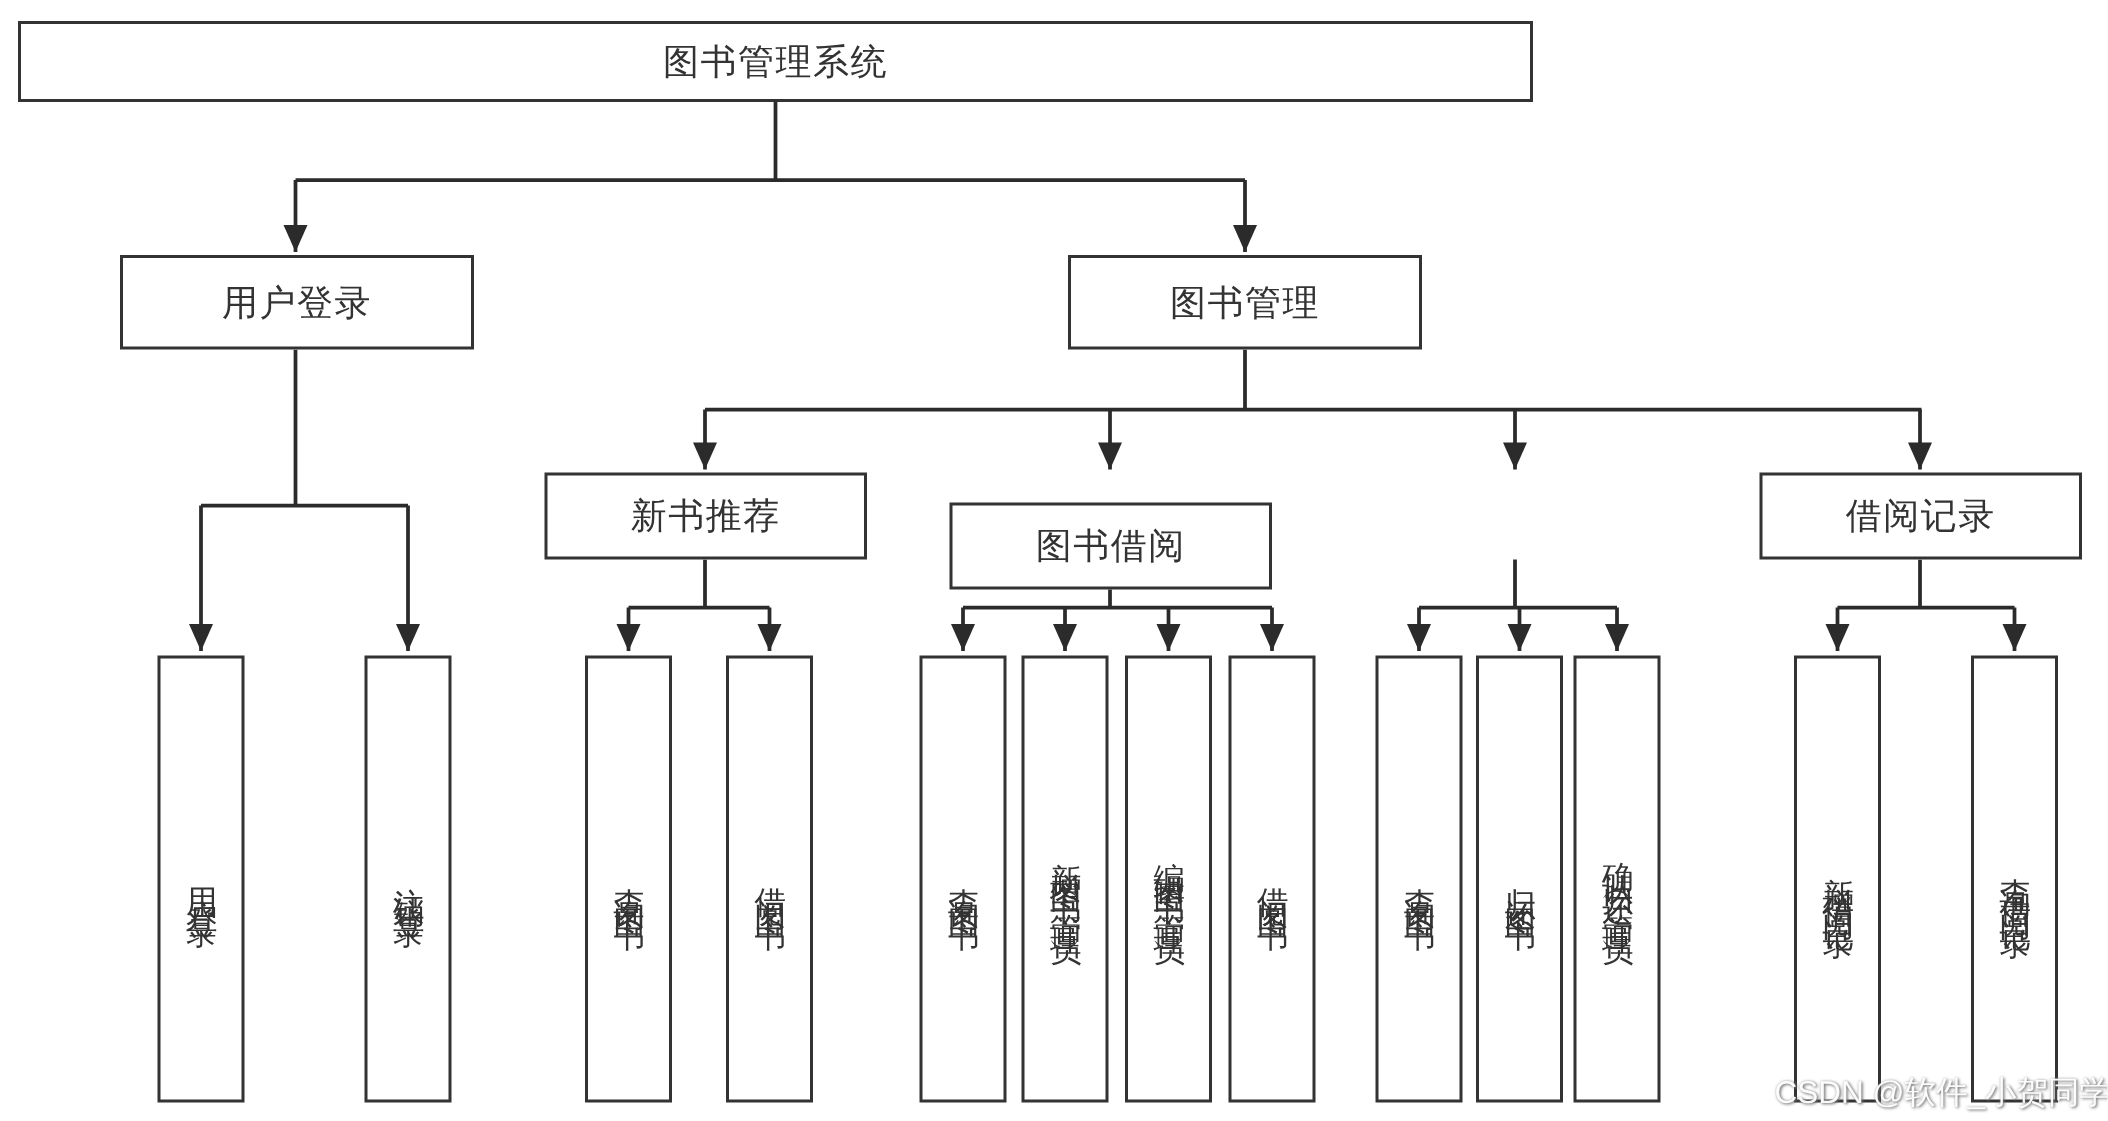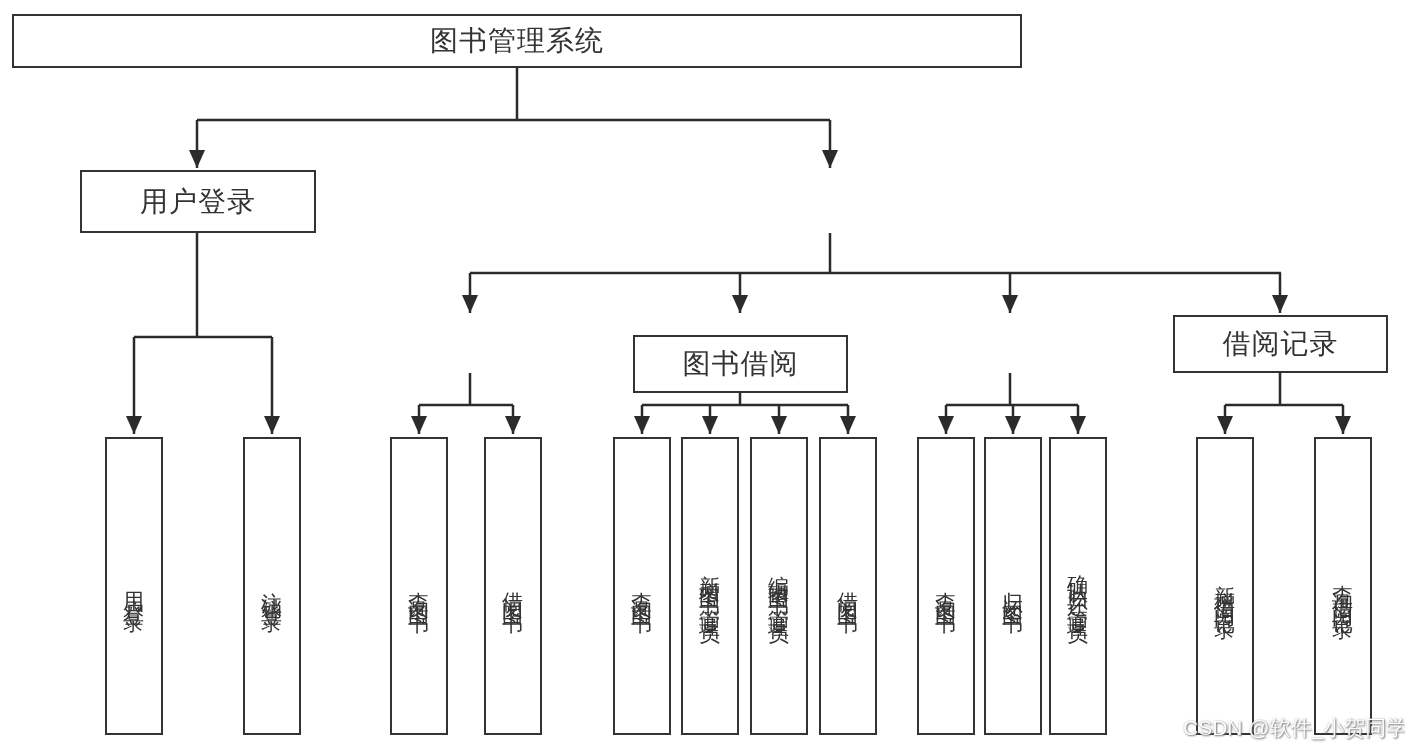--- a/index.html
+++ b/index.html
@@ -21,21 +21,21 @@
   .node {
     position: absolute;
     background: #ffffff;
     border: 2.5px solid #333333;
     box-sizing: border-box;
     display: flex;
     align-items: center;
     justify-content: center;
     z-index: 2;
   }
-  .hbox { font-size: 28px; letter-spacing: 1px; }
+  .hbox { font-size: 24px; letter-spacing: 1px; }
   .vbox {
     writing-mode: vertical-rl;
     text-orientation: mixed;
     font-size: 21px;
     letter-spacing: 7px;
     line-height: 1;
     padding-top: 6px;
   }
   
   .n-root  { left: 12px;   top: 14px;  width: 1010px; height: 54px; }
@@ -125,21 +125,27 @@
     </g>
   </svg>
 
   <div class="node hbox n-root">
     <span>图书管理系统</span>
   </div>
 
   <div class="node hbox n-b0">
     <span>用户登录</span>
   </div>
+  <div class="node hbox n-b1">
+    <span>图书管理</span>
+  </div>
 
+  <div class="node hbox n-s0">
+    <span>新书推荐</span>
+  </div>
   <div class="node hbox n-s1">
     <span>图书借阅</span>
   </div>
   <div class="node hbox n-s3">
     <span>借阅记录</span>
   </div>
 
   <div class="node vbox leaf n-l1">
     <span>用户登录</span>
   </div>

